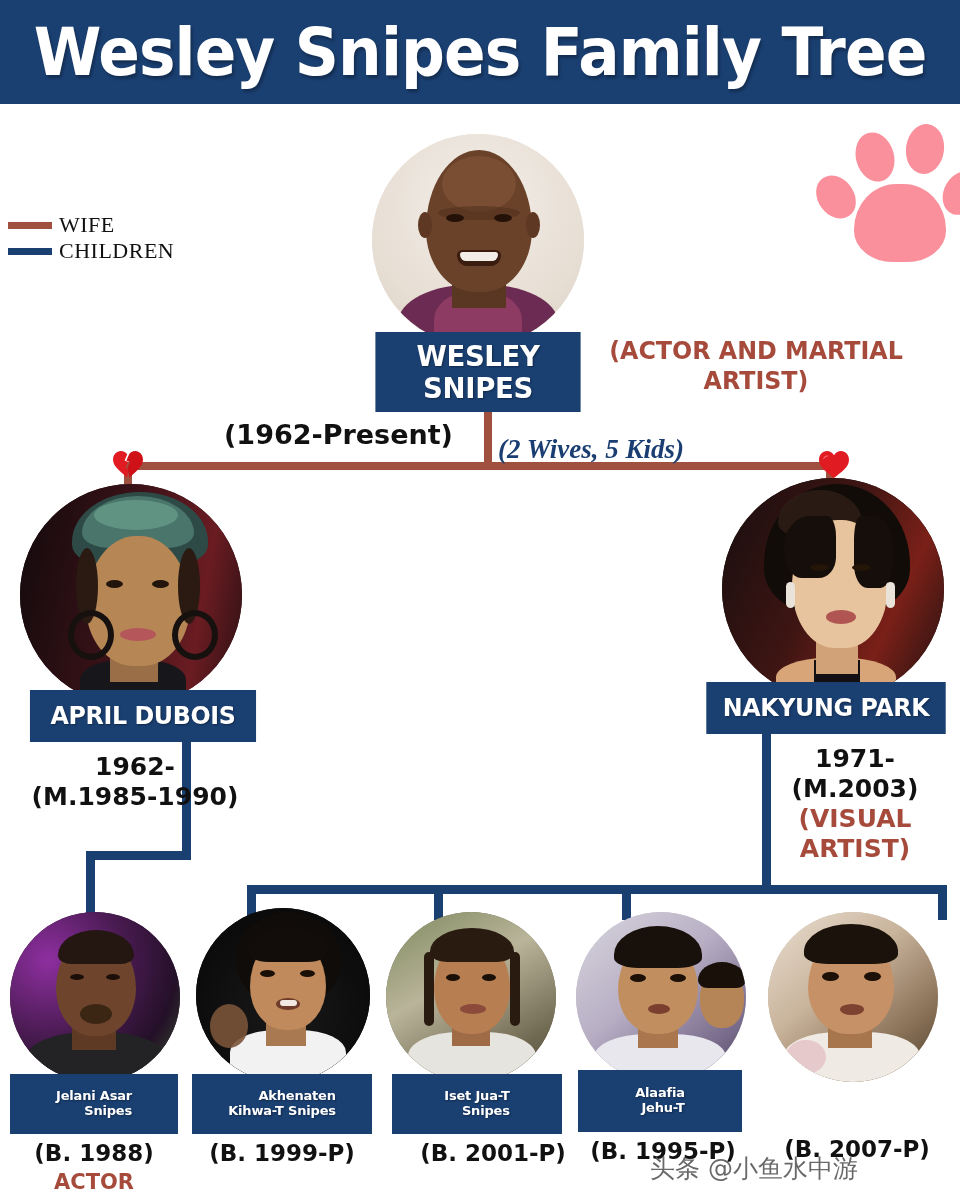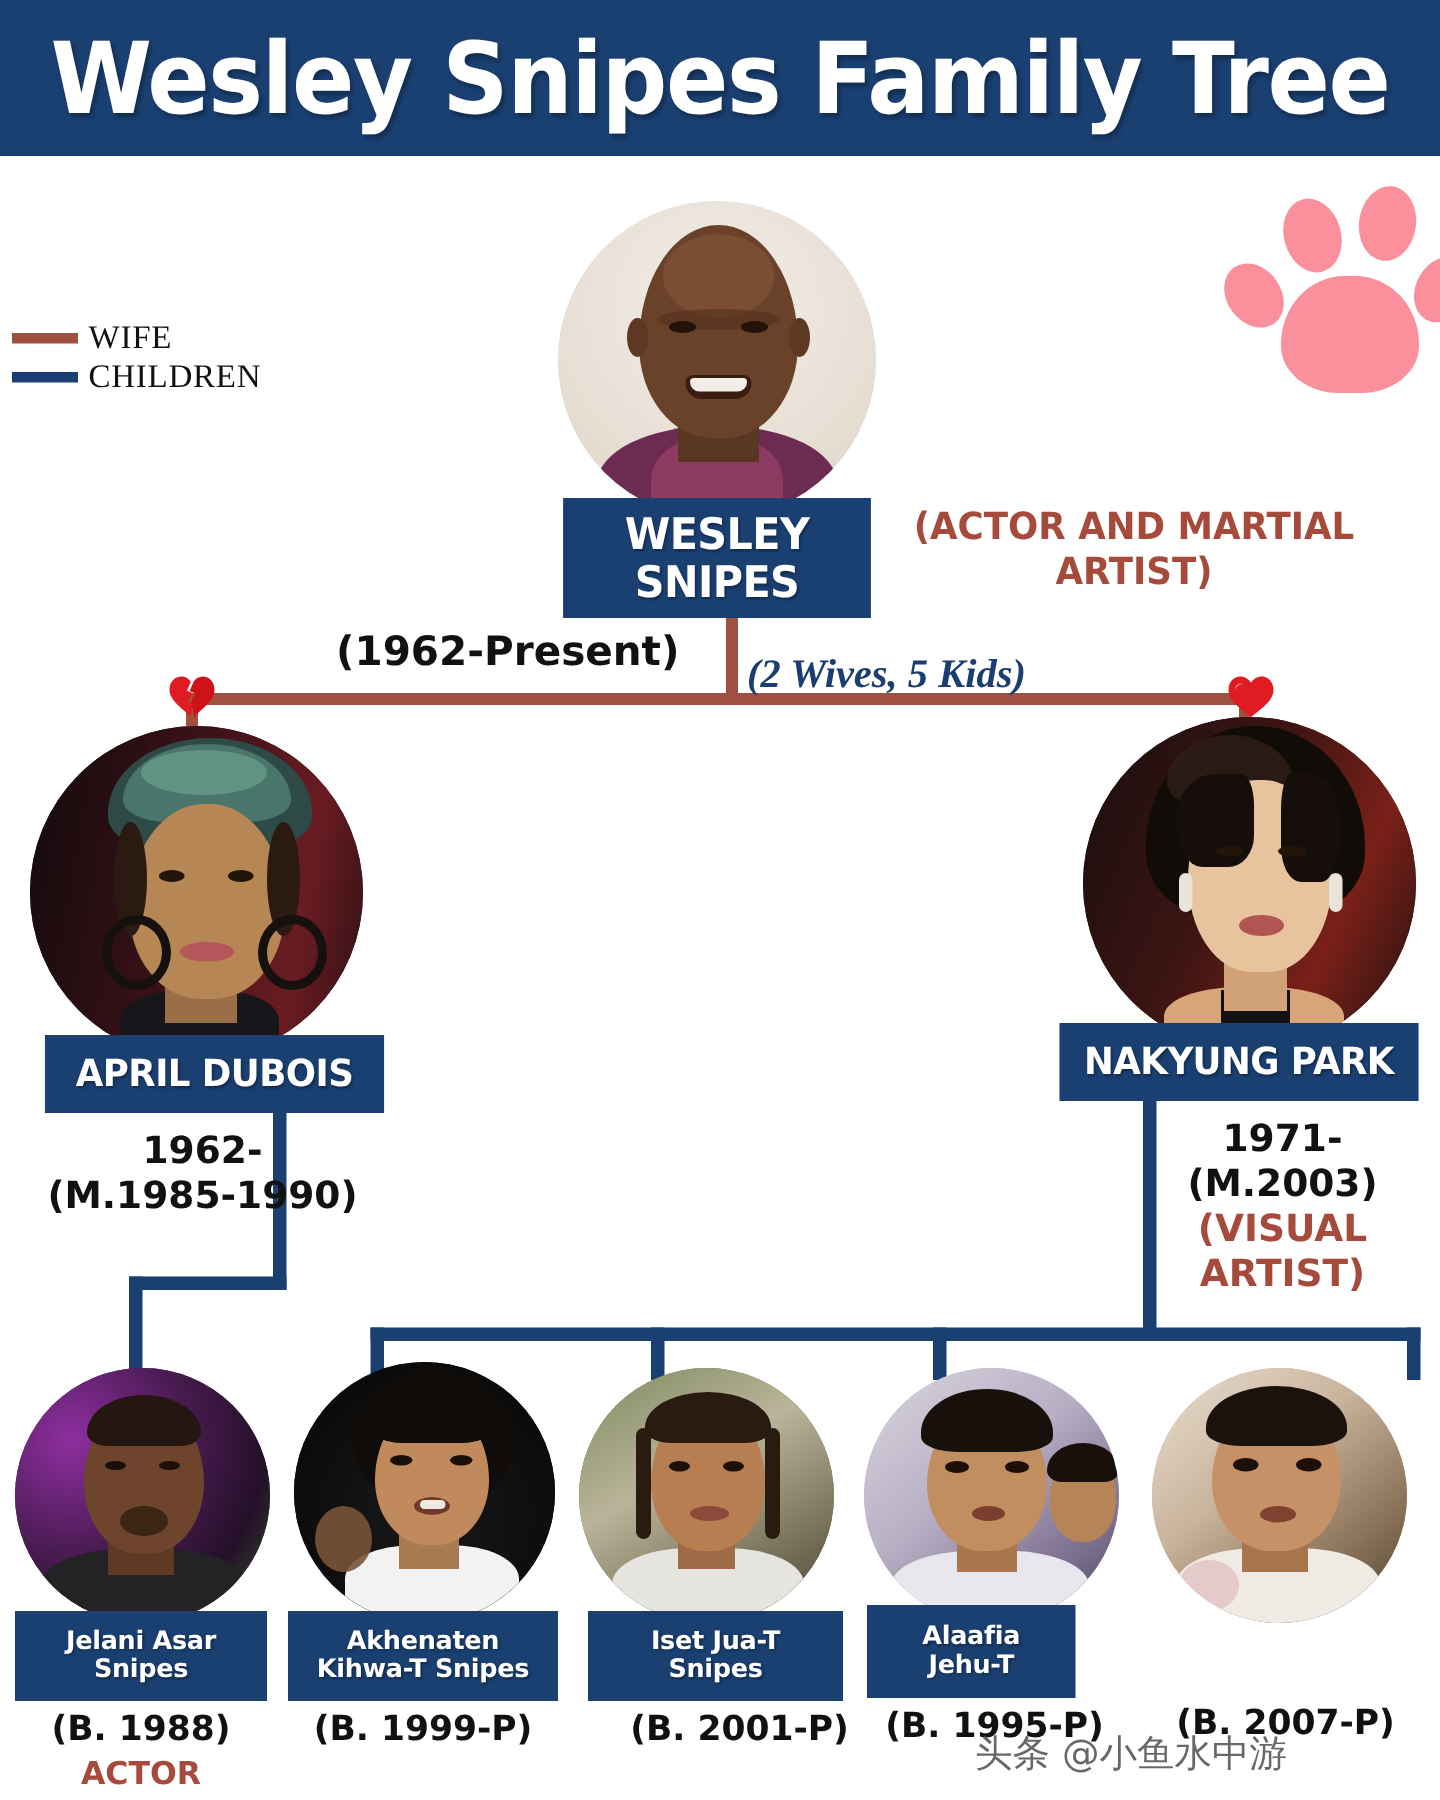--- a/index.html
+++ b/index.html
@@ -58,21 +58,21 @@
     position:absolute;background:#1A3F71;color:#ffffff;
     display:flex;align-items:center;justify-content:center;
     text-align:center;font-weight:bold;
     font-family:"DejaVu Sans", sans-serif;
     line-height:1.12;
     box-sizing:border-box;padding:4px 6px;
     text-shadow:1px 1px 2px rgba(0,0,0,.35);
   }
   .plate.big{font-size:29px;letter-spacing:-.4px;transform:scaleX(.95);}
   .plate.mid{font-size:25px;letter-spacing:-.4px;transform:scaleX(.95);}
-  .plate.kid{font-size:17px;letter-spacing:-.2px;}
+  .plate.kid{font-size:13px;letter-spacing:-.2px;text-align:right;}
 
   
   .cap{
     position:absolute;text-align:center;
     font-family:"DejaVu Sans", sans-serif;font-weight:bold;
     color:#111111;line-height:1.2;
   }
   .cap.red{color:#A64B3C;}
 
   .role-red{
@@ -342,21 +342,21 @@
     <div class="f2" style="left:62px;top:104px;width:40px;height:32px;background:#A9764E;"></div>
     <div class="f3" style="left:42px;top:26px;width:80px;height:96px;background:#C18E60;border-radius:48% 48% 46% 46%/54% 54% 46% 46%;"></div>
     <div class="f4" style="left:38px;top:14px;width:88px;height:42px;background:#17100B;border-radius:54% 54% 30% 30%/74% 74% 26% 26%;"></div>
     <div class="f1" style="left:54px;top:62px;width:16px;height:8px;background:#1B0F08;border-radius:50%;"></div>
     <div class="f1" style="left:94px;top:62px;width:16px;height:8px;background:#1B0F08;border-radius:50%;"></div>
     <div class="f2" style="left:72px;top:92px;width:22px;height:10px;background:#7A3F2E;border-radius:50%;"></div>
 
     <div class="f3" style="left:124px;top:58px;width:44px;height:58px;background:#B58558;border-radius:46%;"></div>
     <div class="f4" style="left:122px;top:50px;width:48px;height:26px;background:#181009;border-radius:50% 50% 20% 20%/70% 70% 30% 30%;"></div>
   </div>
-  <div class="plate kid" style="left:578px;top:1070px;width:139px;height:62px;">
+  <div class="plate kid" style="left:578px;top:1070px;width:164px;height:62px;">
     <div>
       <span>Alaafia</span><br>
       <span>Jehu-T</span>
     </div>
   </div>
   <div class="cap" style="left:578px;top:1138px;width:170px;font-size:23px;">(B. 1995-P)</div>
 
   <div class="photo" style="left:768px;top:912px;width:170px;height:170px;background:#C9B9A8;">
     <div class="sky" style="inset:0;background:linear-gradient(140deg,#EADFD2 0%,#C9B49C 40%,#8A7258 74%,#4B3D2C 100%);"></div>
     <div class="f1" style="left:16px;top:120px;width:136px;height:60px;background:#F0EAE4;border-radius:40% 40% 0 0;"></div>

